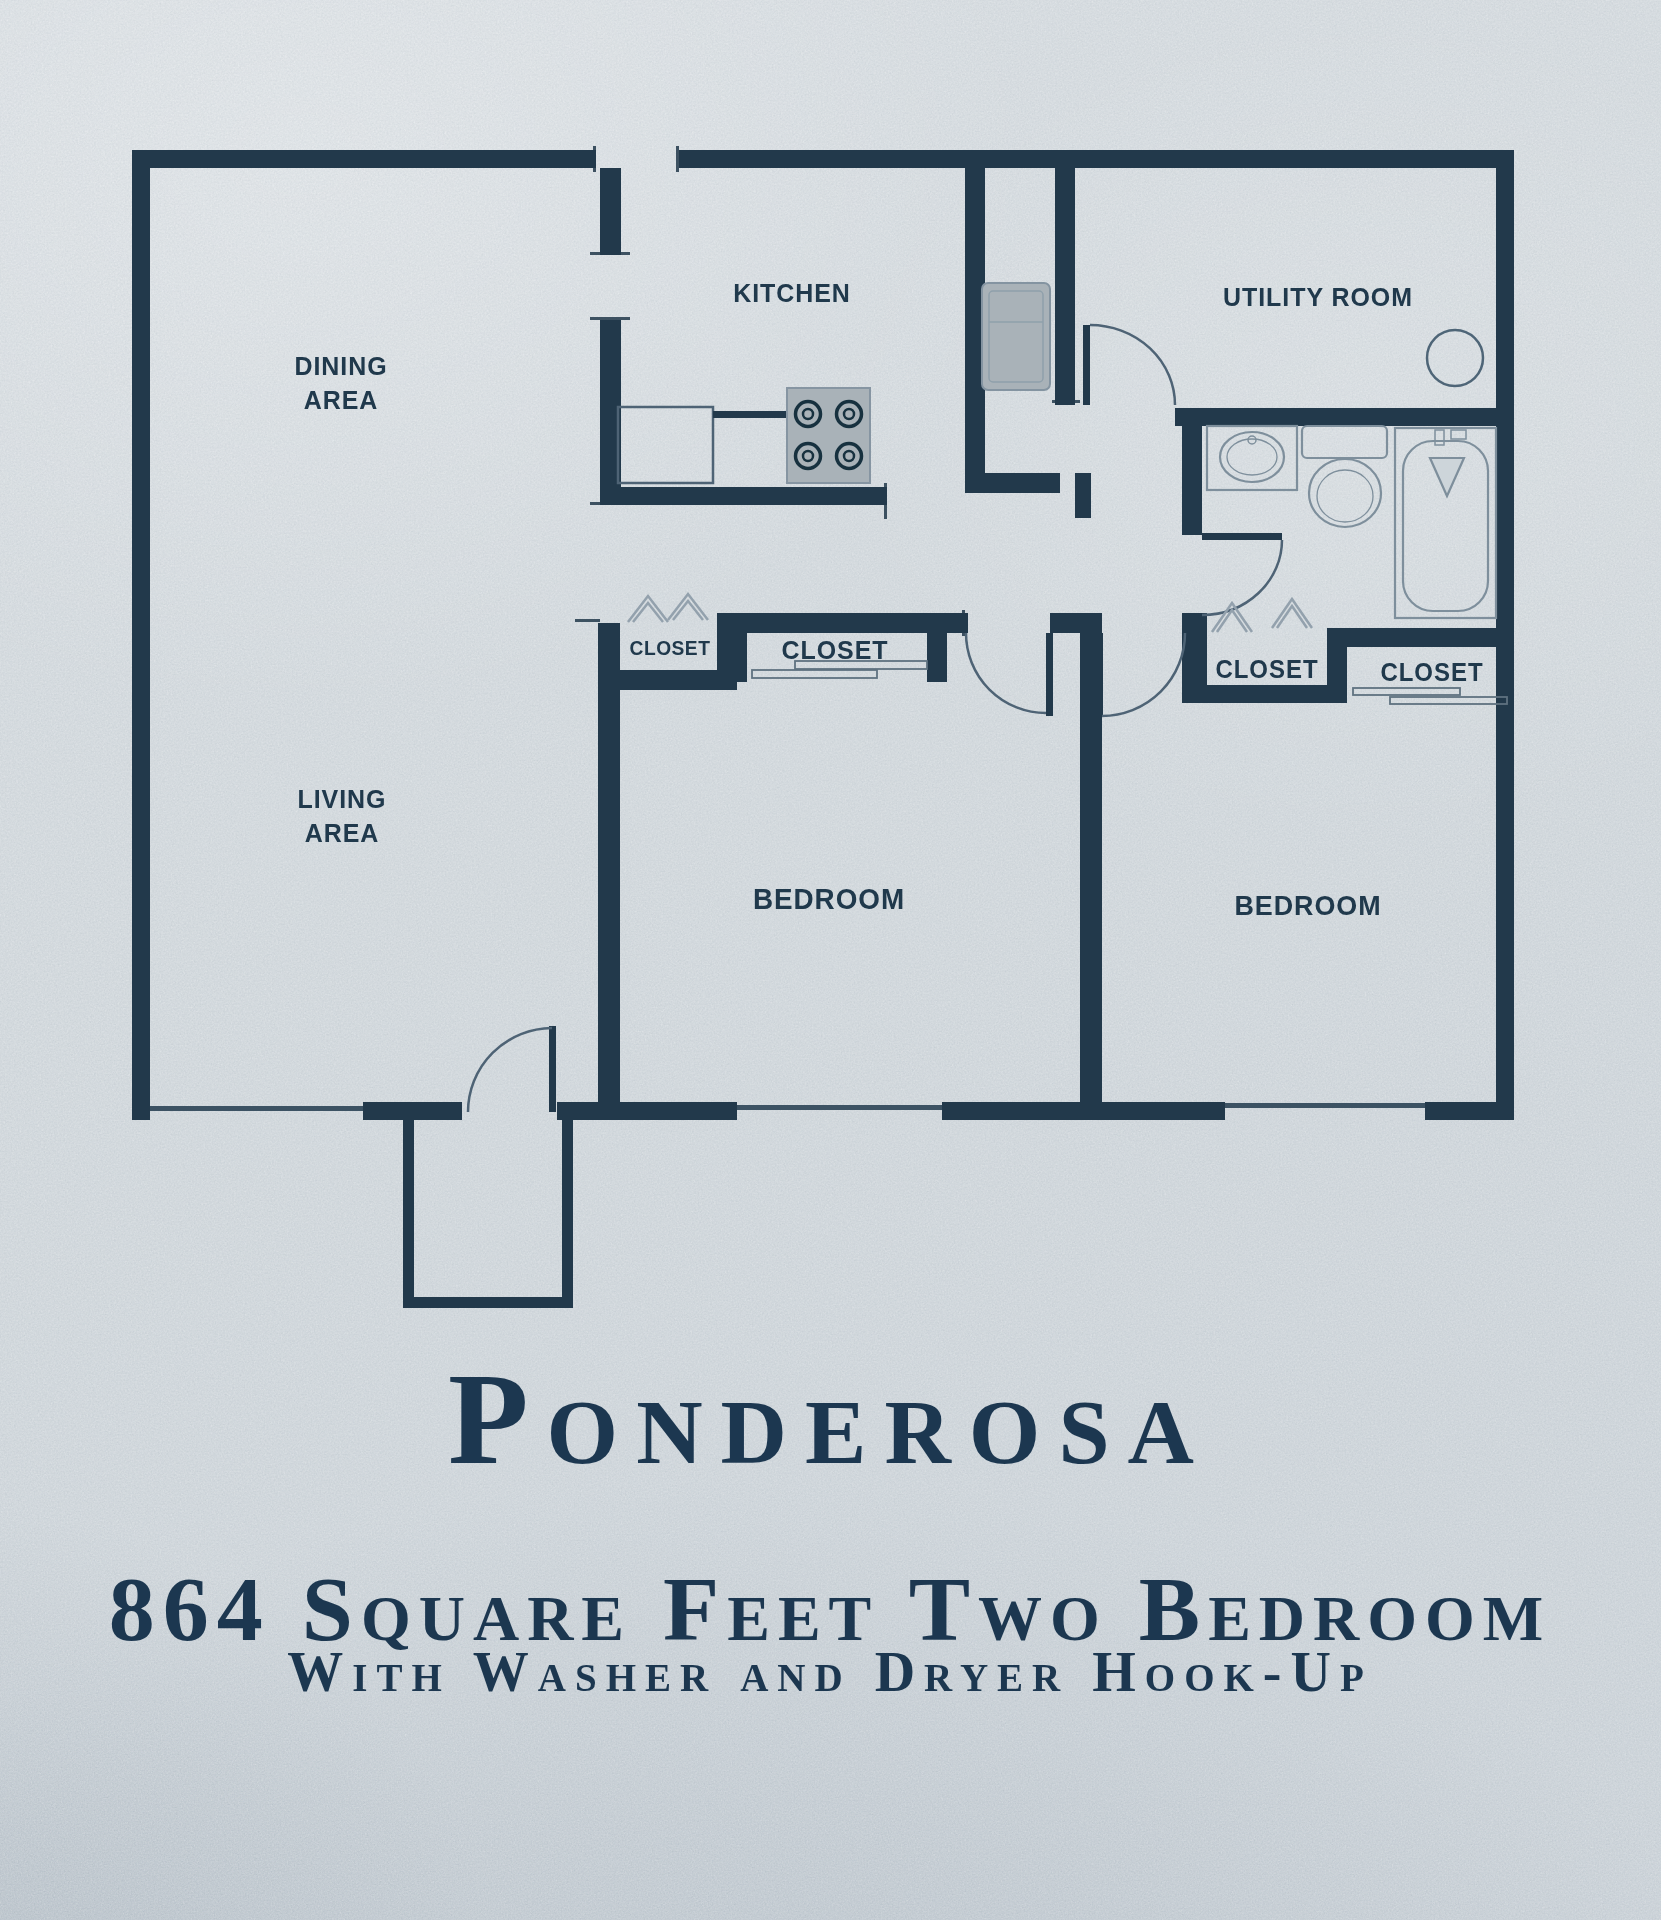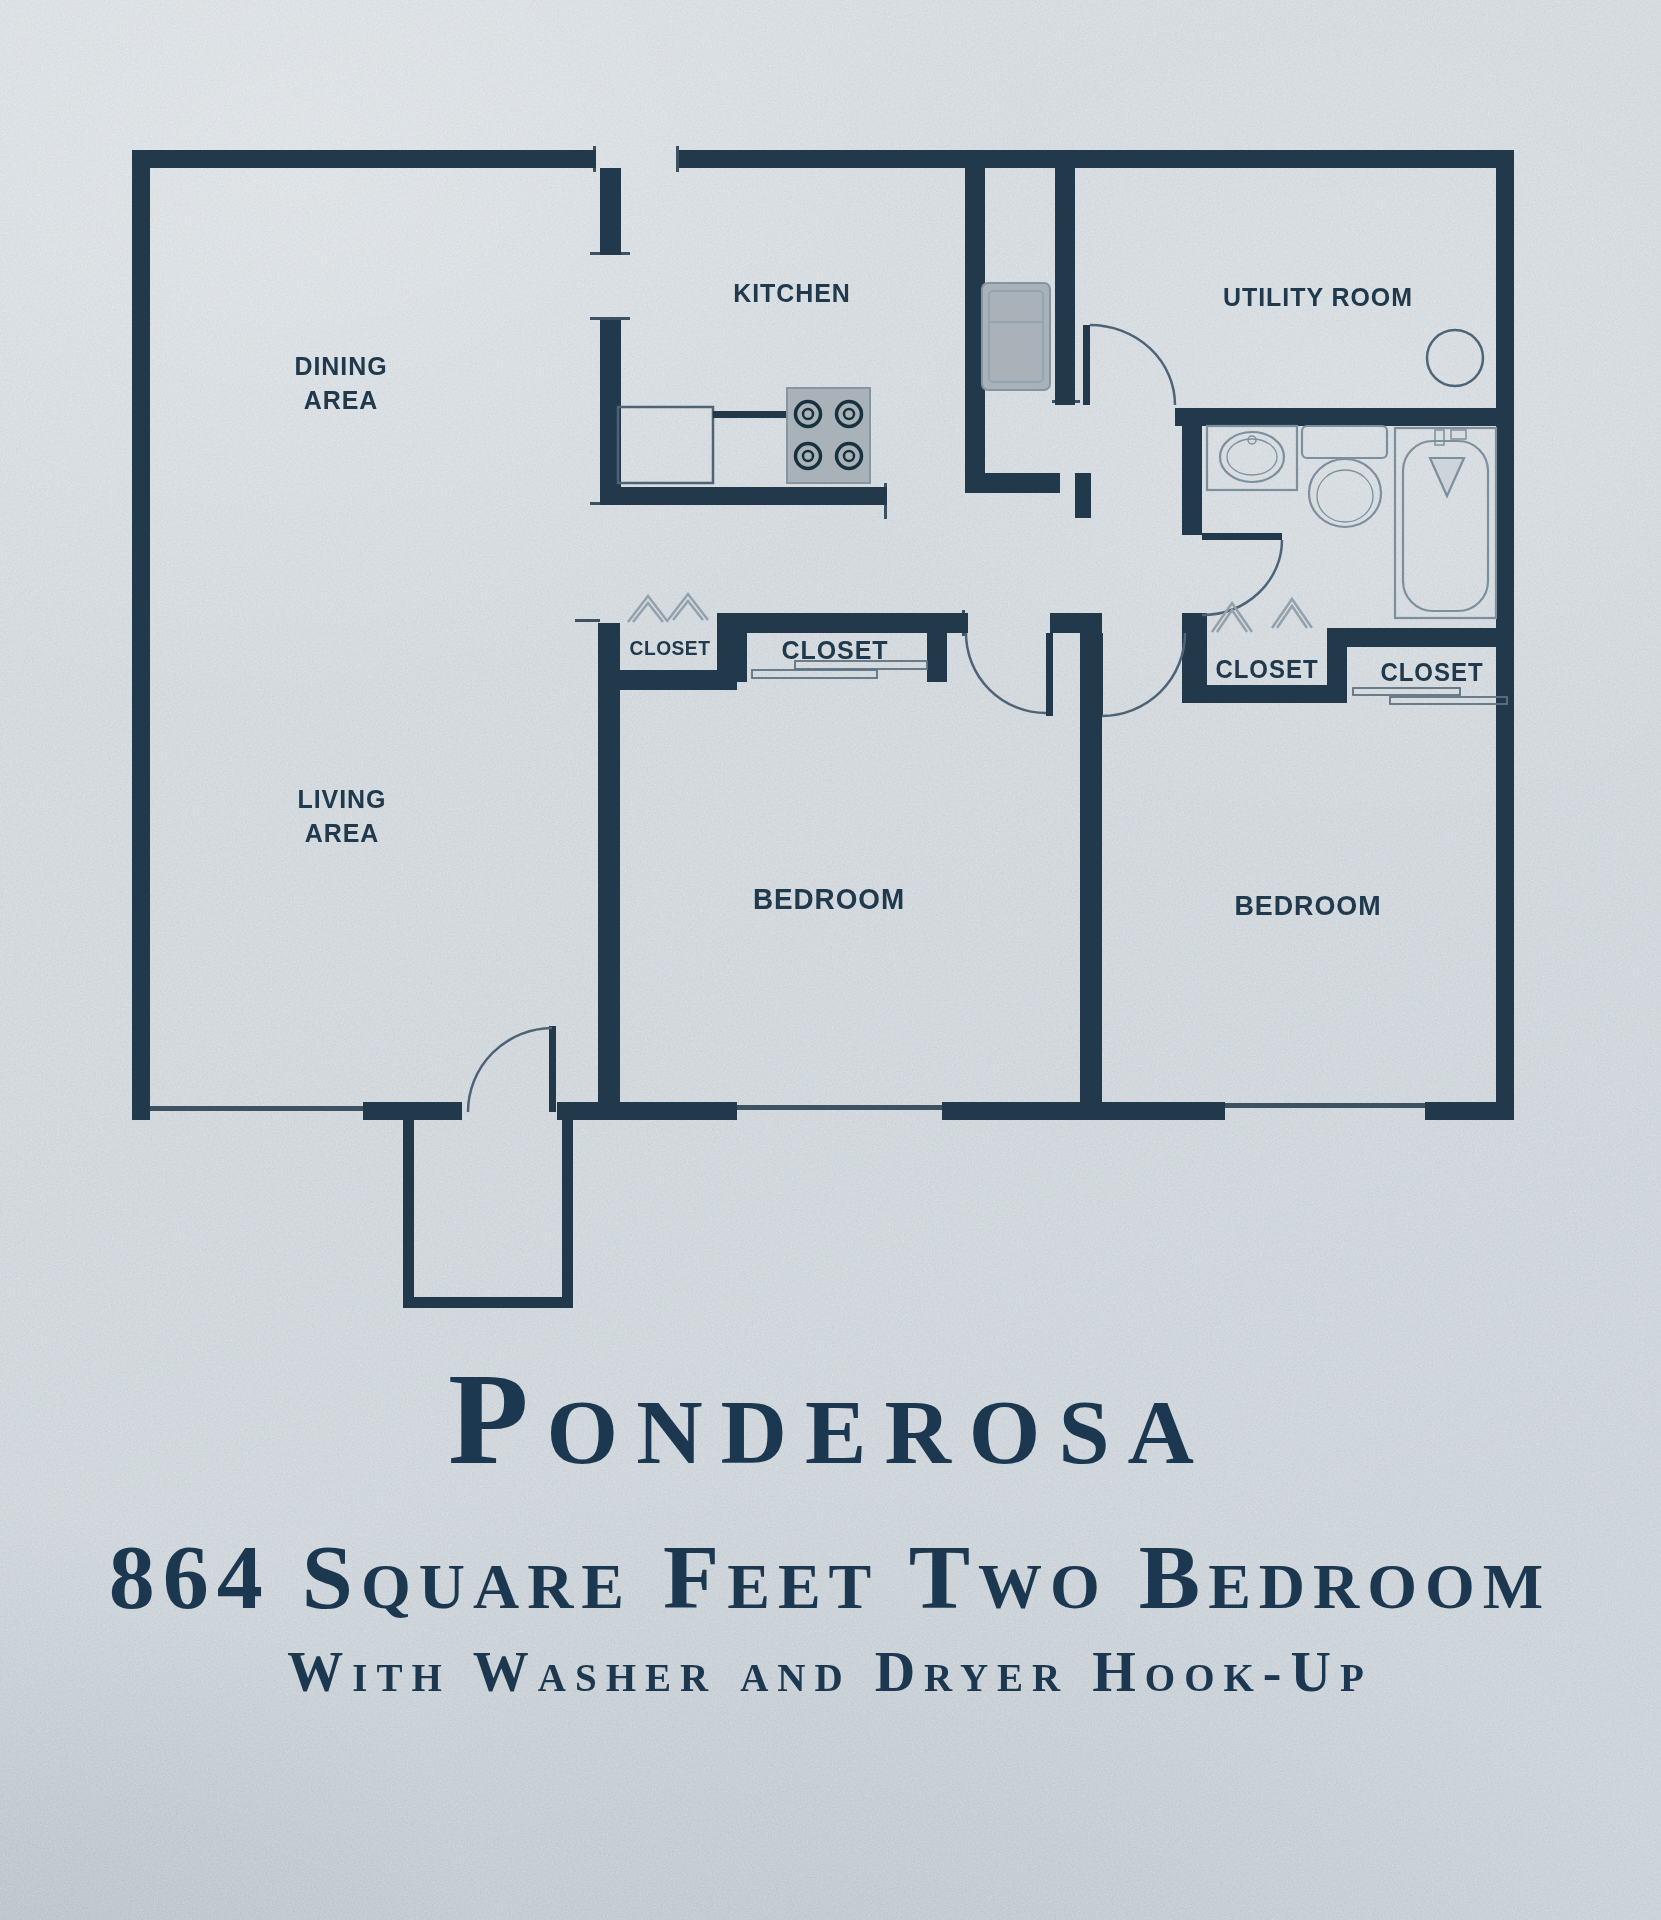--- a/index.html
+++ b/index.html
@@ -24,21 +24,21 @@
     line-height:1.32;
     transform:translate(-50%,-50%) scaleX(.96);
   }
   .title-block{position:absolute;left:0;top:0;width:100%;color:#1c3750;
     font-family:"Liberation Serif", serif;}
   .t-line{
     position:absolute;left:830px;transform:translateX(-50%);
     font-variant:small-caps;font-weight:700;white-space:nowrap;color:#1c3750;
   }
   .t-name{top:1342px;font-size:132px;letter-spacing:18px;}
-  .t-sub1{top:1524px;font-size:92px;letter-spacing:8px;}
+  .t-sub1{top:1556px;font-size:92px;letter-spacing:8px;}
   .t-sub2{top:1640px;font-size:56px;letter-spacing:9px;}
 </style>
 </head>
 <body>
 
 <div class="canvas">
 
   <svg class="plan-svg" width="1661" height="1920" viewBox="0 0 1661 1920">
     <defs>
       <filter id="grainDark" x="0" y="0" width="100%" height="100%">

